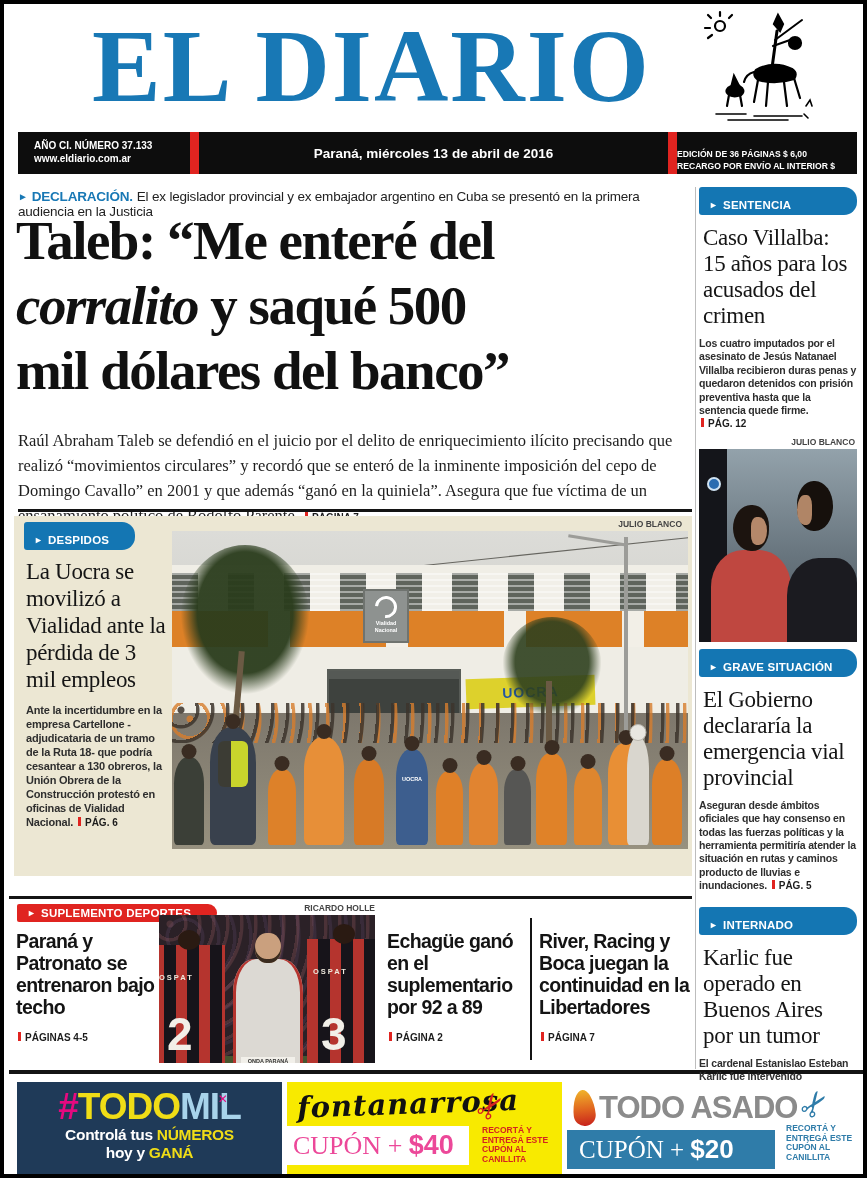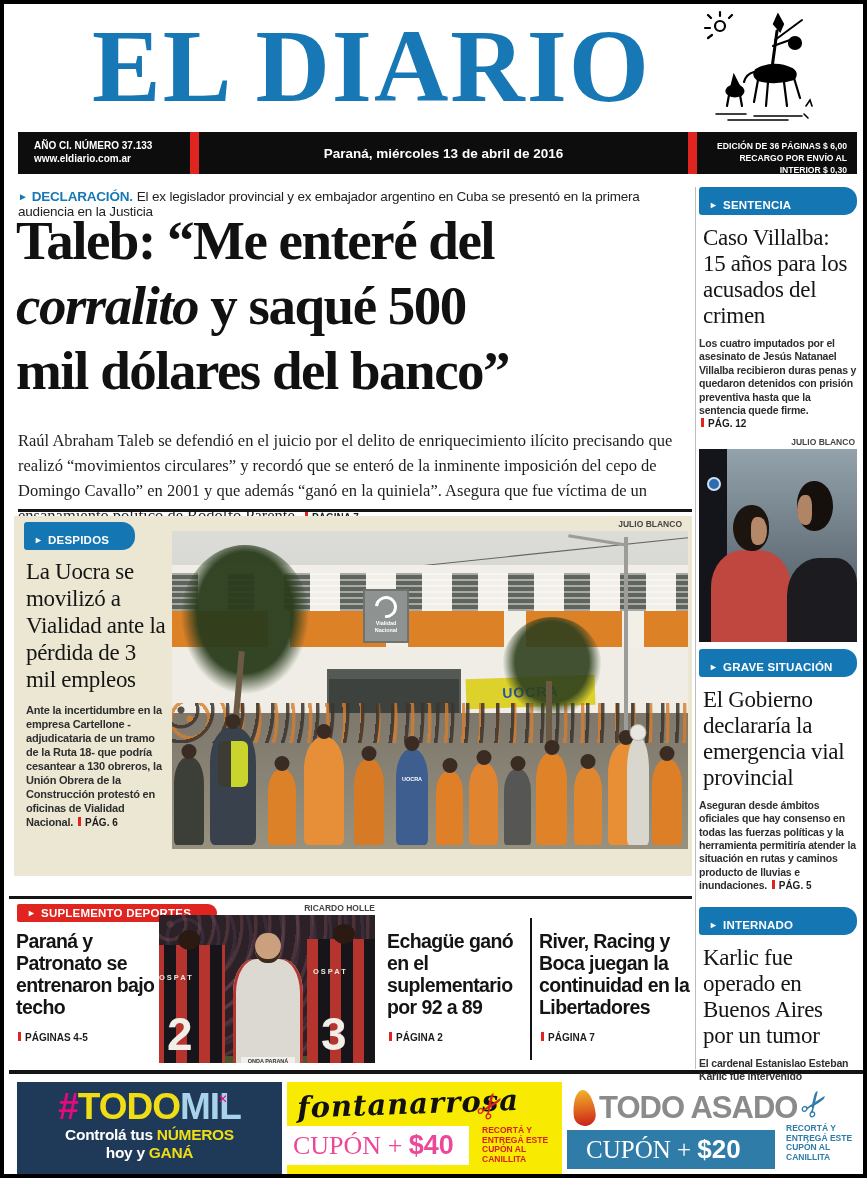--- a/index.html
+++ b/index.html
@@ -13,21 +13,21 @@
           font-size:103px; line-height:112px; letter-spacing:2px; color:#1878b5; white-space:nowrap; }
   #quixote { position:absolute; left:694px; top:6px; width:120px; height:118px; }
 
   
   #infobar { position:absolute; left:14px; top:128px; width:839px; height:42px; background:#0d0d0d;
              display:flex; align-items:stretch; color:#fff; }
   .ib-left { width:172px; padding:7px 0 0 16px; font-size:10px; font-weight:bold; line-height:13px; }
   .ib-url { font-weight:bold; }
   .ib-sep { width:9px; background:#e02420; }
   .ib-center { flex:1; display:flex; align-items:center; justify-content:center; font-size:13.5px; font-weight:bold; }
-  .ib-right { width:160px; padding:8px 10px 0 0; font-size:8.6px; font-weight:bold; line-height:12px; text-align:right; }
+  .ib-right { width:180px; padding:16px 10px 0 0; font-size:8.6px; font-weight:bold; line-height:12px; text-align:left; }
 
   
   #kicker { position:absolute; left:14px; top:185px; width:676px; font-size:13.5px; font-weight:bold; letter-spacing:-.2px; }
   #kicker .arrow { color:#1878b5; font-size:10px; vertical-align:1px; margin-right:4px; }
   #kicker .klabel { color:#1878b5; margin-right:4px; }
   #kicker .ktext { font-weight:normal; color:#222; }
 
   
   #headline { position:absolute; left:12px; top:204px; width:678px;
               font-family:"Liberation Serif","DejaVu Serif",serif; font-weight:bold;
@@ -201,21 +201,21 @@
   .ad-note { position:absolute; right:4px; top:44px; width:76px; font-size:8.5px; line-height:9.5px;
       font-weight:bold; letter-spacing:0; }
   #ad2 .ad-note { color:#d42420; }
   #ad3 { left:563px; width:297px; background:#fff; }
   .flame { position:absolute; left:6px; top:8px; width:22px; height:36px;
       background:linear-gradient(180deg,#f0b32b 0%,#e0641f 55%,#c8231c 100%);
       border-radius:50% 50% 50% 50% / 70% 70% 30% 30%; transform:rotate(-6deg); }
   .ad3-brand { margin:8px 0 0 32px; font-size:31px; font-weight:bold; letter-spacing:-1px; color:#8b8b8b;
       white-space:nowrap; }
   .ad3-coupon { position:absolute; left:0; top:48px; width:208px; background:#2f7ca9; color:#fff;
-      padding:4px 19px; font-family:"Liberation Serif","DejaVu Serif",serif; font-size:25px; white-space:nowrap; }
+      padding:4px 12px; font-family:"Liberation Serif","DejaVu Serif",serif; font-size:25px; white-space:nowrap; }
   .ad3-coupon .amt { font-family:"Liberation Sans","DejaVu Sans",sans-serif; font-weight:bold; font-size:26px; }
   #ad3 .scissors { position:absolute; right:36px; top:2px; }
   #ad3 .ad-note { color:#2f7ca9; top:42px; right:2px; }
 </style>
 </head>
 <body>
 
 <div id="page">
 
   <header>

